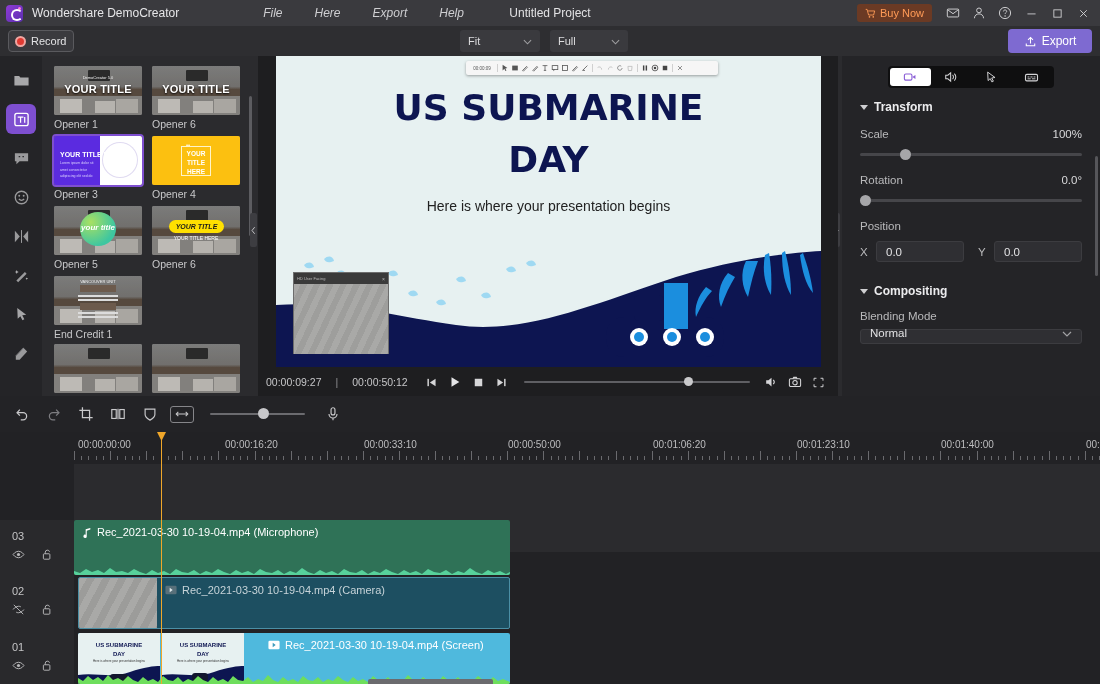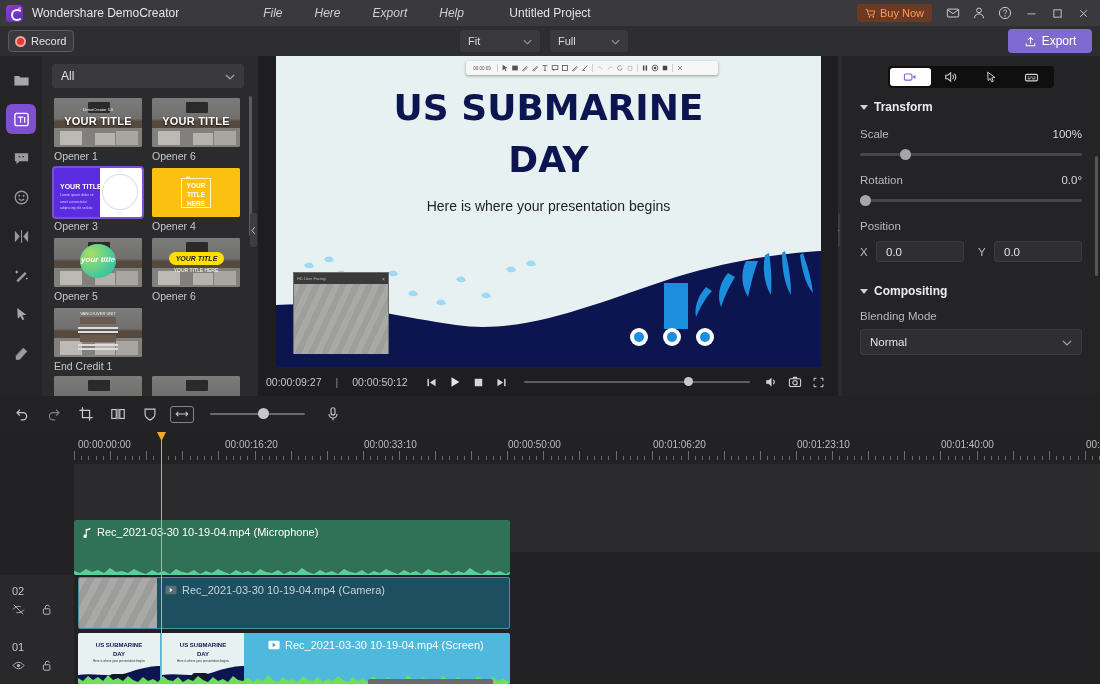--- a/index.html
+++ b/index.html
@@ -223,22 +223,22 @@
   .tri { width:0;height:0;border-left:4px solid transparent;border-right:4px solid transparent;border-top:5px solid #cfcfd1; }
   .row { display:flex; justify-content:space-between; font-size:11.5px; color:#b9b9bb; }
   .row .val { color:#d9d9db; }
   .sl { position:relative; height:3px; background:#46464a; border-radius:2px; margin:13px 0 18px 0; }
   .sl .knob { position:absolute; top:-4px; width:11px; height:11px; border-radius:50%; background:#a6a6a9; }
   .pos-row { display:flex; align-items:center; gap:8px; margin-top:9px; }
   .pos-row .lab { font-size:11.5px; color:#b9b9bb; width:8px; }
   .num { flex:1; height:21px; background:#2f2f33; border:1px solid #3c3c40; border-radius:3px;
          font-size:11.5px; color:#e2e2e4; display:flex; align-items:center; padding-left:9px; }
   .blend-lab { font-size:11.5px; color:#b9b9bb; margin:12px 0 7px 0; }
-  .blend-sel { height:26px; background:#2f2f33; border:1px solid #3c3c40; border-radius:3px;
-               display:flex; align-items:center; padding:4px 9px; font-size:11.5px; color:#e2e2e4;}
+  .blend-sel { height:15px; background:#2f2f33; border:1px solid #3c3c40; border-radius:3px;
+               display:flex; align-items:flex-end; padding:4px 9px; font-size:11.5px; color:#e2e2e4;}
   .blend-sel .chev{ margin-left:auto; opacity:.75; }
   .rp-scroll{ position:absolute; right:2px; top:100px; width:3px; height:120px; background:#56565a; border-radius:2px;}
 
   
   .tl-toolbar {
     position:absolute; left:0; top:396px; width:1100px; height:36px;
     background:#232326; display:flex; align-items:center; padding-left:6px;
   }
   .tt-ic { width:32px; height:30px; display:flex; align-items:center; justify-content:center; }
   .tt-boxed { width:24px;height:17px;border:1px solid #86868a; border-radius:3px;
@@ -411,28 +411,20 @@
     </div>
     <div class="rail-item">
       <svg width="17" height="17" viewBox="0 0 18 18">
           <path d="M3 11.5 11 3l4 4-8 8.5H3z" fill="#9a9a9c"></path>
           <path d="M3 11.5 11 3" stroke="#6c6c6e" stroke-width="1"></path>
         </svg>
     </div>
   </div>
 
   <div class="library">
-    <div class="lib-filter">
-      <span>All</span>
-      <span class="chev">
-        <svg width="10" height="6" viewBox="0 0 10 6">
-            <path d="M1 1l4 4 4-4" fill="none" stroke="#c9c9cb" stroke-width="1.2"></path>
-          </svg>
-      </span>
-    </div>
 
     <div class="lib-grid">
 
       <div class="lib-cell">
         <div class="thumb">
           <div class="room"></div>
             <div class="room-mon"></div>
           <div class="t-sub">DemoCreator 5.0</div>
           <div class="t-title">YOUR TITLE</div>
         </div>
@@ -1021,20 +1013,37 @@
           <div class="tick min" style="left:1070.4px"></div>
           <div class="tick min" style="left:1077.6px"></div>
           <div class="tick maj" style="left:1084.8px"></div>
           <div class="tick min" style="left:1092.0px"></div>
           <div class="tick min" style="left:1099.2px"></div>
         </div>
     </div>
 
     <div class="empty-row" style="left:74px; top:32px; width:1026px; height:88px;"></div>
 
+    <div class="track-head" style="top:88px; height:55px;">
+      <div class="th-num">03</div>
+      <div class="th-ic">
+        <span>
+          <svg width="13" height="13" viewBox="0 0 18 18">
+              <path d="M1.5 9S4.5 4.5 9 4.5 16.5 9 16.5 9 13.5 13.5 9 13.5 1.5 9 1.5 9z" fill="none" stroke="#b9b9bb" stroke-width="1.3"></path>
+              <circle cx="9" cy="9" r="2.2" fill="#b9b9bb"></circle>
+            </svg>
+        </span>
+        <span>
+          <svg width="12" height="13" viewBox="0 0 16 18">
+              <rect x="3" y="8" width="9" height="7.5" rx="1.2" fill="none" stroke="#b9b9bb" stroke-width="1.3"></rect>
+              <path d="M5.6 8V5.8a3 3 0 0 1 5.9-.6" fill="none" stroke="#b9b9bb" stroke-width="1.3"></path>
+            </svg>
+        </span>
+      </div>
+    </div>
     <div class="clip" style="left:74px; top:88px; width:436px; height:55px; background:#2f7257;">
       <div class="clip-label">
         <svg width="10" height="11" viewBox="0 0 12 13">
             <path d="M10 1 4.4 2.6v6.6a2 2 0 1 0 1.3 1.8V4.3L10 3z" fill="#fff"></path>
           </svg>
         <span>Rec_2021-03-30 10-19-04.mp4 (Microphone)</span>
       </div>
       <svg class="wave" viewBox="0 0 436 13" preserveAspectRatio="none">
         <path d="M0 13 L0 9 L6 11 L12 7 L18 10 L24 8 L30 11 L36 6 L42 10 L48 9 L54 11 L60 7 L66 10 L72 12 L78 8 L84 11 L90 9 L96 12 L102 7 L108 10 L114 11 L120 8 L126 12 L132 9 L138 11 L144 7 L150 10 L156 12 L162 8 L168 11 L174 9 L180 12 L186 7 L192 10 L198 11 L204 8 L210 12 L216 9 L222 11 L228 6 L234 10 L240 12 L246 8 L252 11 L258 9 L264 12 L270 7 L276 10 L282 11 L288 8 L294 12 L300 9 L306 11 L312 7 L318 10 L324 12 L330 8 L336 11 L342 9 L348 12 L354 7 L360 10 L366 11 L372 8 L378 12 L384 9 L390 11 L396 6 L402 10 L408 12 L414 8 L420 11 L426 9 L432 12 L436 10 L436 13 Z" fill="#57d19b"></path>
       </svg>

